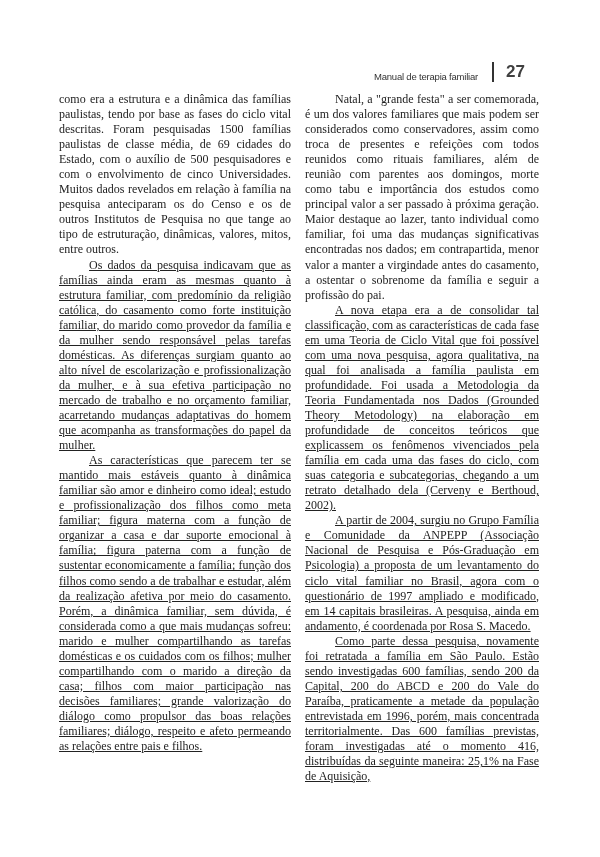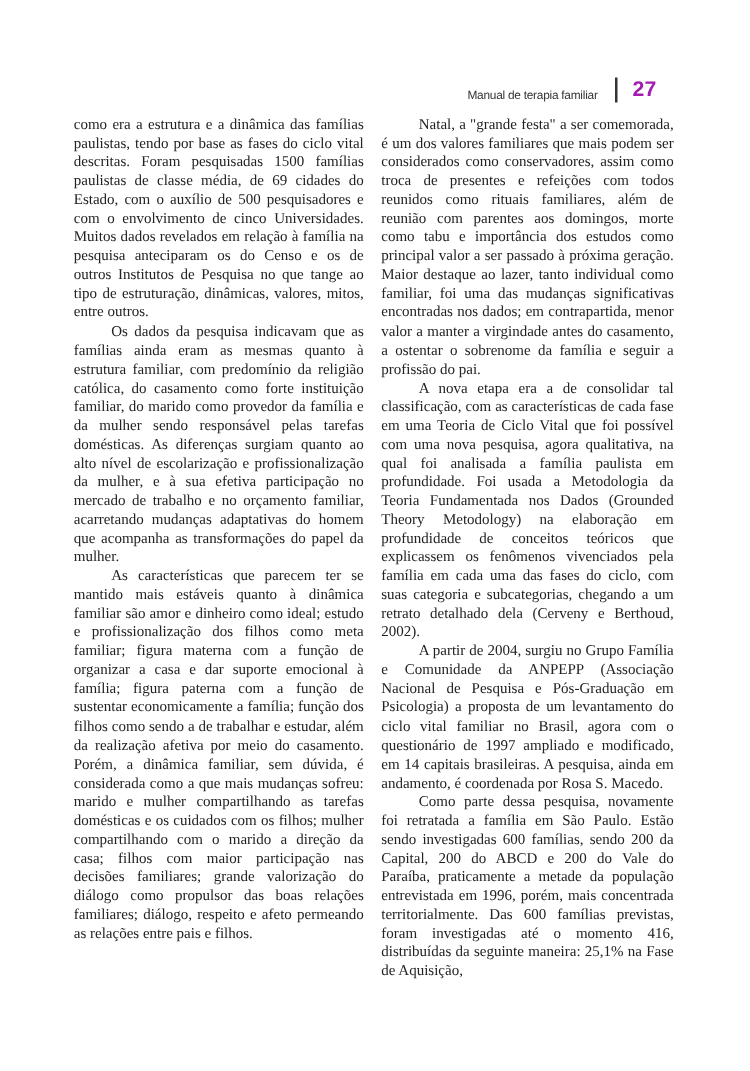--- a/index.html
+++ b/index.html
@@ -15,31 +15,31 @@
     }
     .rh-title {
       font-family: "Liberation Sans", "DejaVu Sans", sans-serif;
       font-size: 9.5px; color: #333; letter-spacing: -0.2px;
     }
     .rh-bar {
       width: 2px; height: 20px; background: #333; margin: 0 12px 0 14px;
     }
     .rh-page {
       font-family: "Liberation Sans", "DejaVu Sans", sans-serif;
-      font-size: 17px; font-weight: bold; color: #a21caf;
+      font-size: 17px; font-weight: bold; color: #404040;
     }
     .column {
       position: absolute; top: 92px; width: 232px;
       font-size: 12px; line-height: 15.05px; text-align: justify;
     }
     .col-left { left: 59px; }
     .col-right { left: 305px; width: 234px; }
     .column p { margin: 0; }
     .column p.indent { text-indent: 30px; }
-    .column p + p { margin-top: 0; }
+    .column p + p { margin-top: 0; text-decoration: underline; }
   </style>
 </head>
 <body>
 
 <div class="running-head">
   <span class="rh-title">Manual de terapia familiar</span>
   <span class="rh-bar"></span>
   <span class="rh-page">27</span>
 </div>
 

